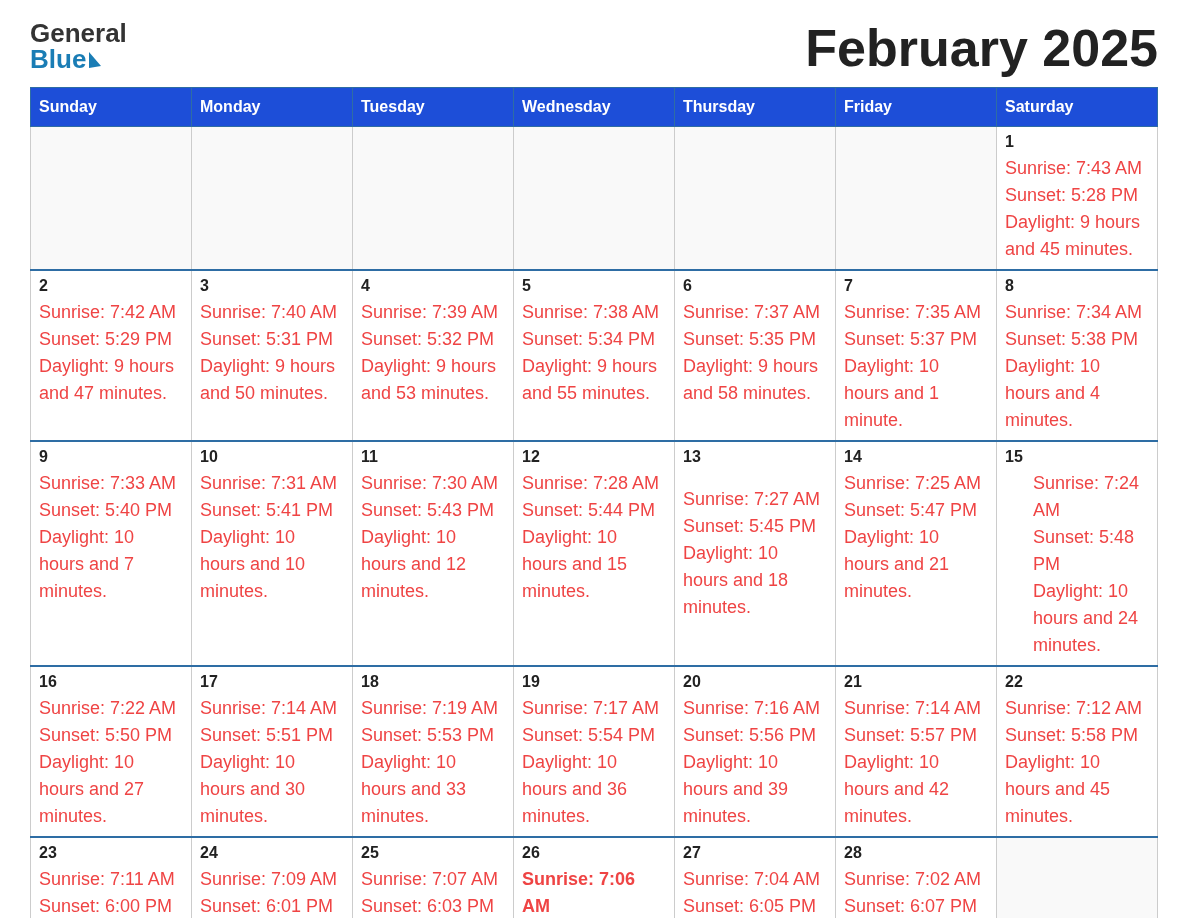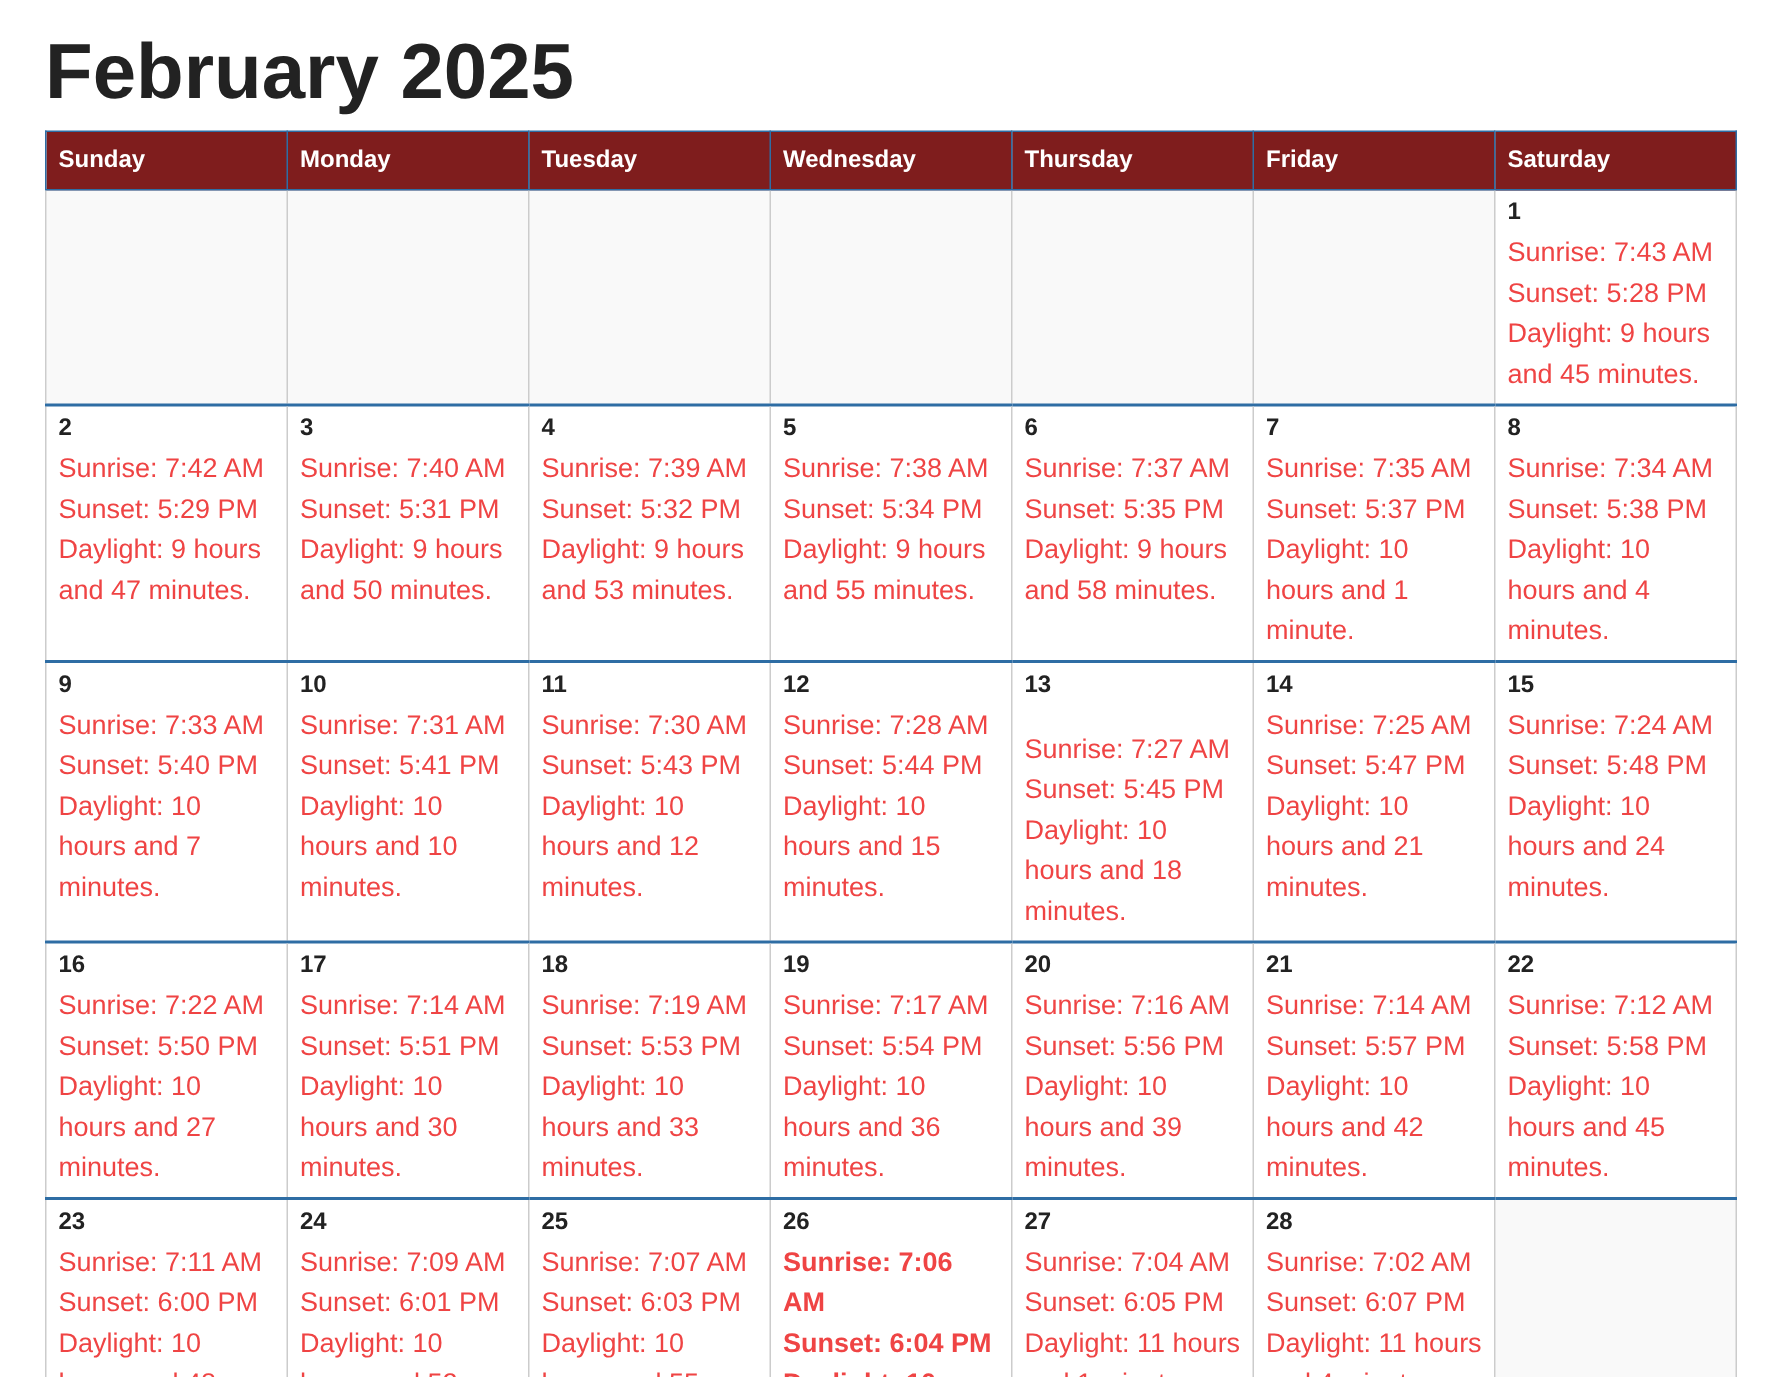--- a/index.html
+++ b/index.html
@@ -34,21 +34,21 @@
       font-size: 22px;
       color: #333;
       margin-top: 4px;
     }
     .calendar {
       width: 100%;
       border-collapse: collapse;
       margin-top: 8px;
     }
     .calendar th {
-      background-color: #7f1d1d;
+      background-color: #1d4ed8;
       color: #fff;
       font-size: 16px;
       font-weight: bold;
       padding: 10px 8px;
       text-align: left;
       border: 1px solid #2e6da4;
     }
     .calendar td {
       border: 1px solid #ccc;
       vertical-align: top;
@@ -104,20 +104,29 @@
       border-color: transparent transparent transparent #1a7db5;
       display: inline-block;
       margin-left: 3px;
       transform: skewY(-10deg);
     }
   </style>
 </head>
 <body>
 
 <div class="header">
+  <div class="logo">
+    <div class="logo-text">
+      <span class="logo-top">General</span>
+      <div class="logo-bottom-row">
+        <span class="logo-bot">Blue</span>
+        <span class="triangle-icon"></span>
+      </div>
+    </div>
+  </div>
   <div class="title-block">
     <div class="month-title">February 2025</div>
   </div>
 </div>
 
 <table class="calendar">
   <thead>
     <tr>
     <th>Sunday</th>
         <th>Monday</th>
@@ -219,21 +228,21 @@
 Daylight: 10 hours and 18 minutes.</div>
         </td>
         <td>
           <span class="day-number">14</span>
           <div class="day-info" style="white-space: pre-line;">Sunrise: 7:25 AM
 Sunset: 5:47 PM
 Daylight: 10 hours and 21 minutes.</div>
         </td>
         <td>
           <span class="day-number">15</span>
-          <div class="day-info" style="white-space: pre-line;">Sunrise: 7:24 AM
+          <div class="day-info" style="white-space: pre-line; margin-left: 28px;">Sunrise: 7:24 AM
 Sunset: 5:48 PM
 Daylight: 10 hours and 24 minutes.</div>
         </td>
       </tr>
       <tr class="row-divider">
         <td>
           <span class="day-number">16</span>
           <div class="day-info" style="white-space: pre-line;">Sunrise: 7:22 AM
 Sunset: 5:50 PM
 Daylight: 10 hours and 27 minutes.</div>

